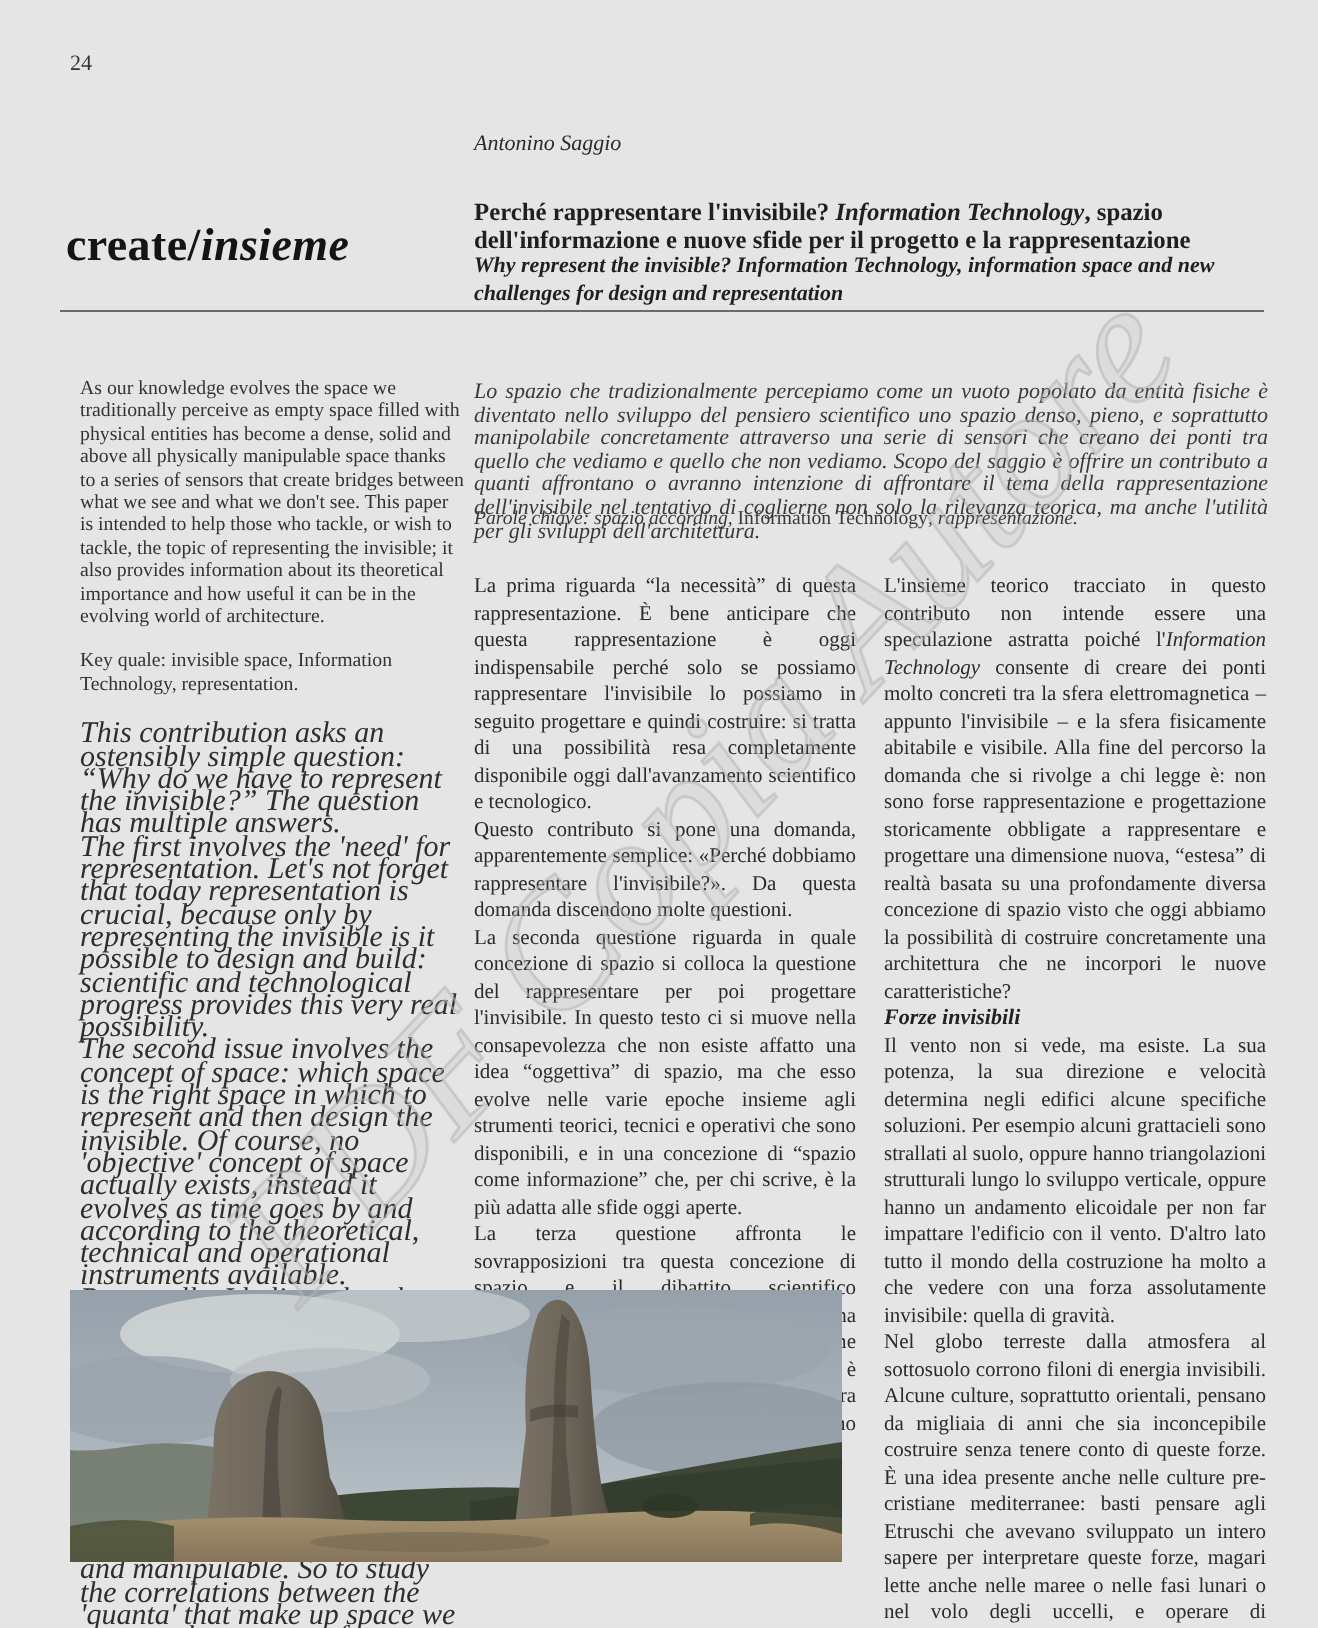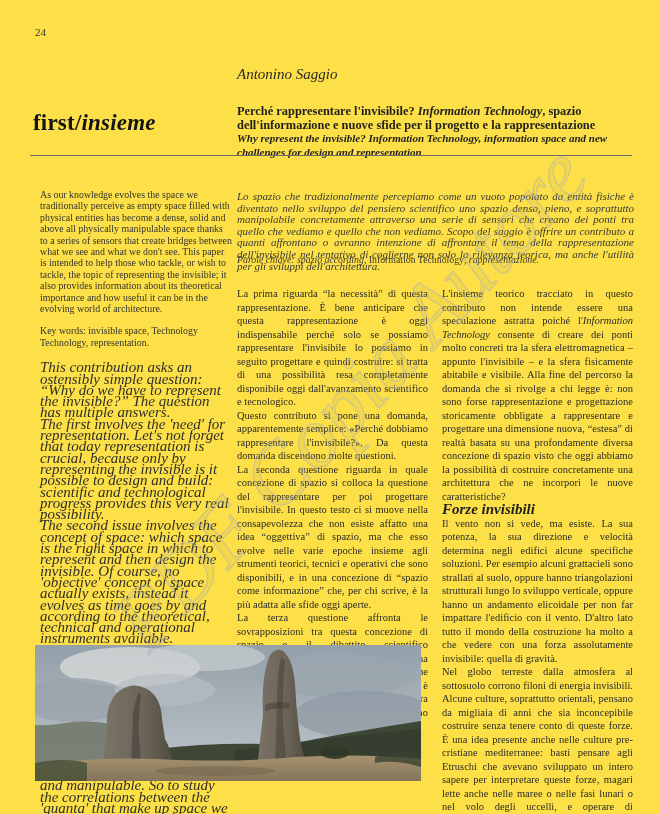--- a/index.html
+++ b/index.html
@@ -1,79 +1,79 @@
 <!DOCTYPE html>
 <html lang="it"><head>
 <meta charset="utf-8">
 <style>
   html,body{margin:0;padding:0;background:#ffffff;}
   .page{
-    position:relative;width:659px;height:814px;background:#fde047;
+    position:relative;width:659px;height:814px;background:#e5e5e5;
     font-family:"Liberation Serif","DejaVu Serif",serif;color:#2e2d2b;
     overflow:hidden;margin:0 auto;
   }
   .pagenum{position:absolute;left:35px;top:26px;font-size:11px;color:#333;}
   .header{position:absolute;left:237px;top:66px;width:400px;}
-  .author{font-style:italic;font-size:15px;color:#2b2a28;}
+  .author{font-style:italic;font-size:11px;color:#2b2a28;}
   .title-it{font-weight:bold;font-size:12.4px;line-height:13.6px;margin-top:22px;color:#201f1d;}
   .title-it .em{font-style:italic;}
   .title-en{font-weight:bold;font-style:italic;font-size:11px;line-height:13.6px;color:#201f1d;}
   .section-label{position:absolute;left:33px;top:110px;font-size:23px;color:#141414;font-weight:bold;letter-spacing:.2px;}
   .section-label .it{font-style:italic;}
   .rule{position:absolute;left:30px;top:155px;width:602px;height:1px;background:#6a6a6a;}
 
   .col-left{position:absolute;left:40px;top:189px;width:192px;font-size:9.9px;line-height:11.4px;color:#34332f;}
   .kw{margin-top:11px;}
   .contribution{margin-top:14px;font-style:italic;font-size:15px;line-height:11.3px;color:#2f2e2a;}
   .contribution p{margin:0;}
 
   .abstract-it{position:absolute;left:237px;top:191px;width:397px;font-style:italic;font-size:11px;line-height:11.6px;text-align:justify;color:#3a3935;}
   .keywords-it{position:absolute;left:237px;top:254px;width:397px;font-style:italic;font-size:9.8px;color:#3a3935;}
   .keywords-it .roman{font-style:normal;}
 
   .body-cols{position:absolute;left:237px;top:287px;width:397px;display:flex;gap:14px;}
   .bcol{width:191px;font-size:10.5px;line-height:13.5px;text-align:justify;color:#2c2b28;}
   .bcol p{margin:0;}
-  .forze-heading{font-weight:bold;font-style:italic;font-size:15px;margin:8px 0 0 0;color:#232220;}
+  .forze-heading{font-weight:bold;font-style:italic;font-size:11px;margin:8px 0 0 0;color:#232220;}
 
   .photo{position:absolute;left:35px;top:645px;width:386px;height:136px;z-index:3;}
   .photo svg{display:block;}
 
   .watermark{
     position:absolute;left:128px;top:585px;z-index:6;pointer-events:none;
     transform:rotate(-47deg);transform-origin:left center;
     font-style:italic;font-size:86px;white-space:nowrap;
     color:rgba(120,120,120,0.07);
     -webkit-text-stroke:1.4px rgba(180,180,180,0.55);
   }
 </style>
 </head>
 <body>
 
 <div class="page">
 
   <div class="pagenum">24</div>
 
   <div class="section-label">
-    <span>first</span><span>/</span><span class="it">insieme</span>
+    <span>create</span><span>/</span><span class="it">insieme</span>
   </div>
 
   <div class="header">
     <div class="author">Antonino Saggio</div>
     <div class="title-it">
       <span>Perché rappresentare l'invisibile? </span><span class="em">Information Technology</span><span>, spazio dell'informazione e nuove sfide per il progetto e la rappresentazione</span>
     </div>
     <div class="title-en">Why represent the invisible? Information Technology, information space and new challenges for design and representation</div>
   </div>
 
   <div class="rule"></div>
 
   <div class="col-left" lang="en">
     <div>As our knowledge evolves the space we traditionally perceive as empty space filled with physical entities has become a dense, solid and above all physically manipulable space thanks to a series of sensors that create bridges between what we see and what we don't see. This paper is intended to help those who tackle, or wish to tackle, the topic of representing the invisible; it also provides information about its theoretical importance and how useful it can be in the evolving world of architecture.</div>
-    <div class="kw">Key words: invisible space, Technology Technology, representation.</div>
+    <div class="kw">Key quale: invisible space, Information Technology, representation.</div>
     <div class="contribution">
       <p>This contribution asks an ostensibly simple question: “Why do we have to represent the invisible?” The question has multiple answers.</p>
       <p>The first involves the 'need' for representation. Let's not forget that today representation is crucial, because only by representing the invisible is it possible to design and build: scientific and technological progress provides this very real possibility.</p>
       <p>The second issue involves the concept of space: which space is the right space in which to represent and then design the invisible. Of course, no 'objective' concept of space actually exists, instead it evolves as time goes by and according to the theoretical, technical and operational instruments available. Personally, I believe that the concept of 'information space' is the best concept with which to tackle the challenges we face today.</p>
       <p>The third issue involves the superimposition between this concept of space and the contemporary scientific debate. Here too I should point out that the space we perceive as invisible is in fact dense, solid and manipulable. So to study the correlations between the 'quanta' that make up space we can use the concept of information.</p>
     </div>
   </div>
 
   <div class="abstract-it">Lo spazio che tradizionalmente percepiamo come un vuoto popolato da entità fisiche è diventato nello sviluppo del pensiero scientifico uno spazio denso, pieno, e soprattutto manipolabile concretamente attraverso una serie di sensori che creano dei ponti tra quello che vediamo e quello che non vediamo. Scopo del saggio è offrire un contributo a quanti affrontano o avranno intenzione di affrontare il tema della rappresentazione dell'invisibile nel tentativo di coglierne non solo la rilevanza teorica, ma anche l'utilità per gli sviluppi dell'architettura.</div>
 

